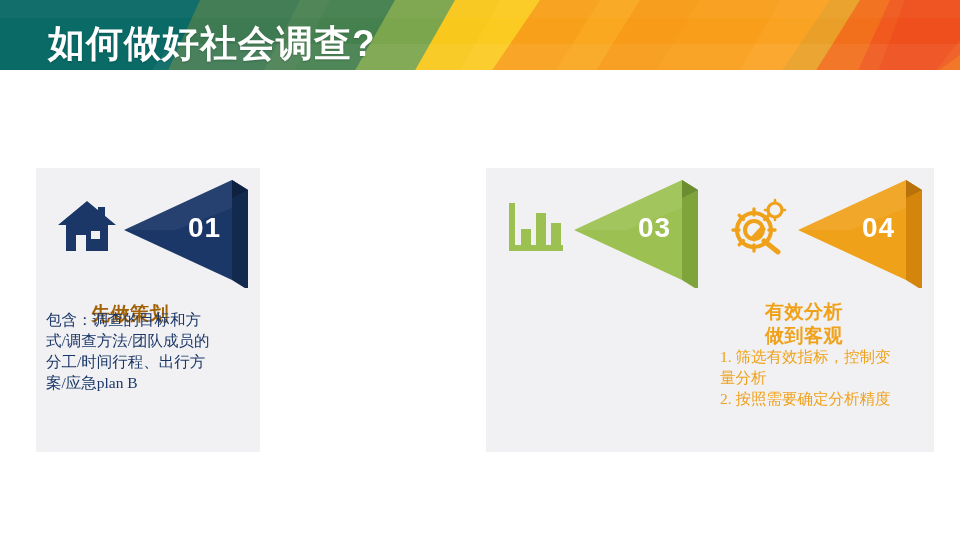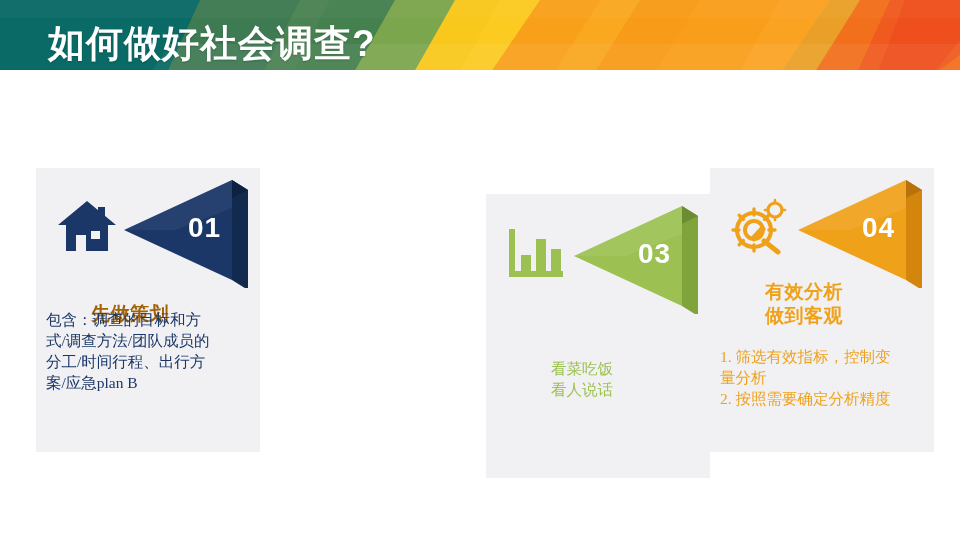--- a/index.html
+++ b/index.html
@@ -23,21 +23,21 @@
 
   
   .cards{position:absolute;left:0;top:168px;width:960px;height:290px;}
   .card{
     position:absolute;top:0;width:188px;height:284px;
     background:#f1f1f3;
     padding-left:36px;
   }
   .card.c1{left:36px;}
   .card.c2{left:260px;}
-  .card.c3{left:486px;margin-top:26px;}
+  .card.c3{left:486px;}
   .card.c4{left:710px;}
 
   .ribbon-wrap{position:absolute;left:0;top:0;width:230px;height:120px;pointer-events:none;}
   .ribbon-wrap svg{display:block;}
 
   .icon-holder{
     position:absolute;left:14px;top:26px;width:74px;height:66px;
     display:flex;align-items:center;justify-content:center;
   }
   .icon-holder svg{display:block;}
@@ -68,21 +68,21 @@
 
   .c1 .card-title{top:134px;color:#a16207;}
   .c1 .card-body{top:141px;color:#1b3768;}
 
   .c2 .card-title{top:118px;color:#1cad96;}
   .c2 .card-body{top:172px;color:#1cad96;}
 
   .c3 .card-title{top:132px;color:#9cc152;}
   .c3 .card-body{top:164px;color:#9cc152;}
 
-  .c4 .card-title{top:112px;color:#f0a11a;}
+  .c4 .card-title{top:132px;color:#f0a11a;}
   .c4 .card-body{top:178px;color:#f0a11a;}
 </style>
 </head>
 <body>
 
 <div class="slide">
 
   <div class="banner">
     <svg viewBox="0 0 960 88" preserveAspectRatio="none">
       <rect x="0" y="0" width="960" height="88" fill="#0A6A66"></rect>
@@ -144,22 +144,20 @@
       <div class="icon-holder">
         <svg width="60" height="52" viewBox="0 0 60 52">
           <rect x="2" y="2" width="6" height="48" fill="#9CC152"></rect>
           <rect x="2" y="44" width="54" height="6" fill="#9CC152"></rect>
           <rect x="14" y="28" width="10" height="16" fill="#9CC152"></rect>
           <rect x="29" y="12" width="10" height="32" fill="#9CC152"></rect>
           <rect x="44" y="22" width="10" height="22" fill="#9CC152"></rect>
         </svg>
       </div>
       <div class="num n3">03</div>
-      <div class="card-body center" style="white-space:pre-line">看菜吃饭
-看人说话</div>
     </div>
 
     <div class="card c4">
       <div class="ribbon-wrap">
         <svg width="230" height="120" viewBox="0 0 230 120">
           <polygon points="88,62 196,12 196,112" fill="#F0A11A"></polygon>
           <polygon points="196,12 212,22 212,122 196,112" fill="#D4860C"></polygon>
           <polygon points="196,12 212,22 196,30" fill="#B87209"></polygon>
           <polygon points="88,62 196,12 196,40 140,62" fill="#ffffff" opacity="0.07"></polygon>
         </svg>

